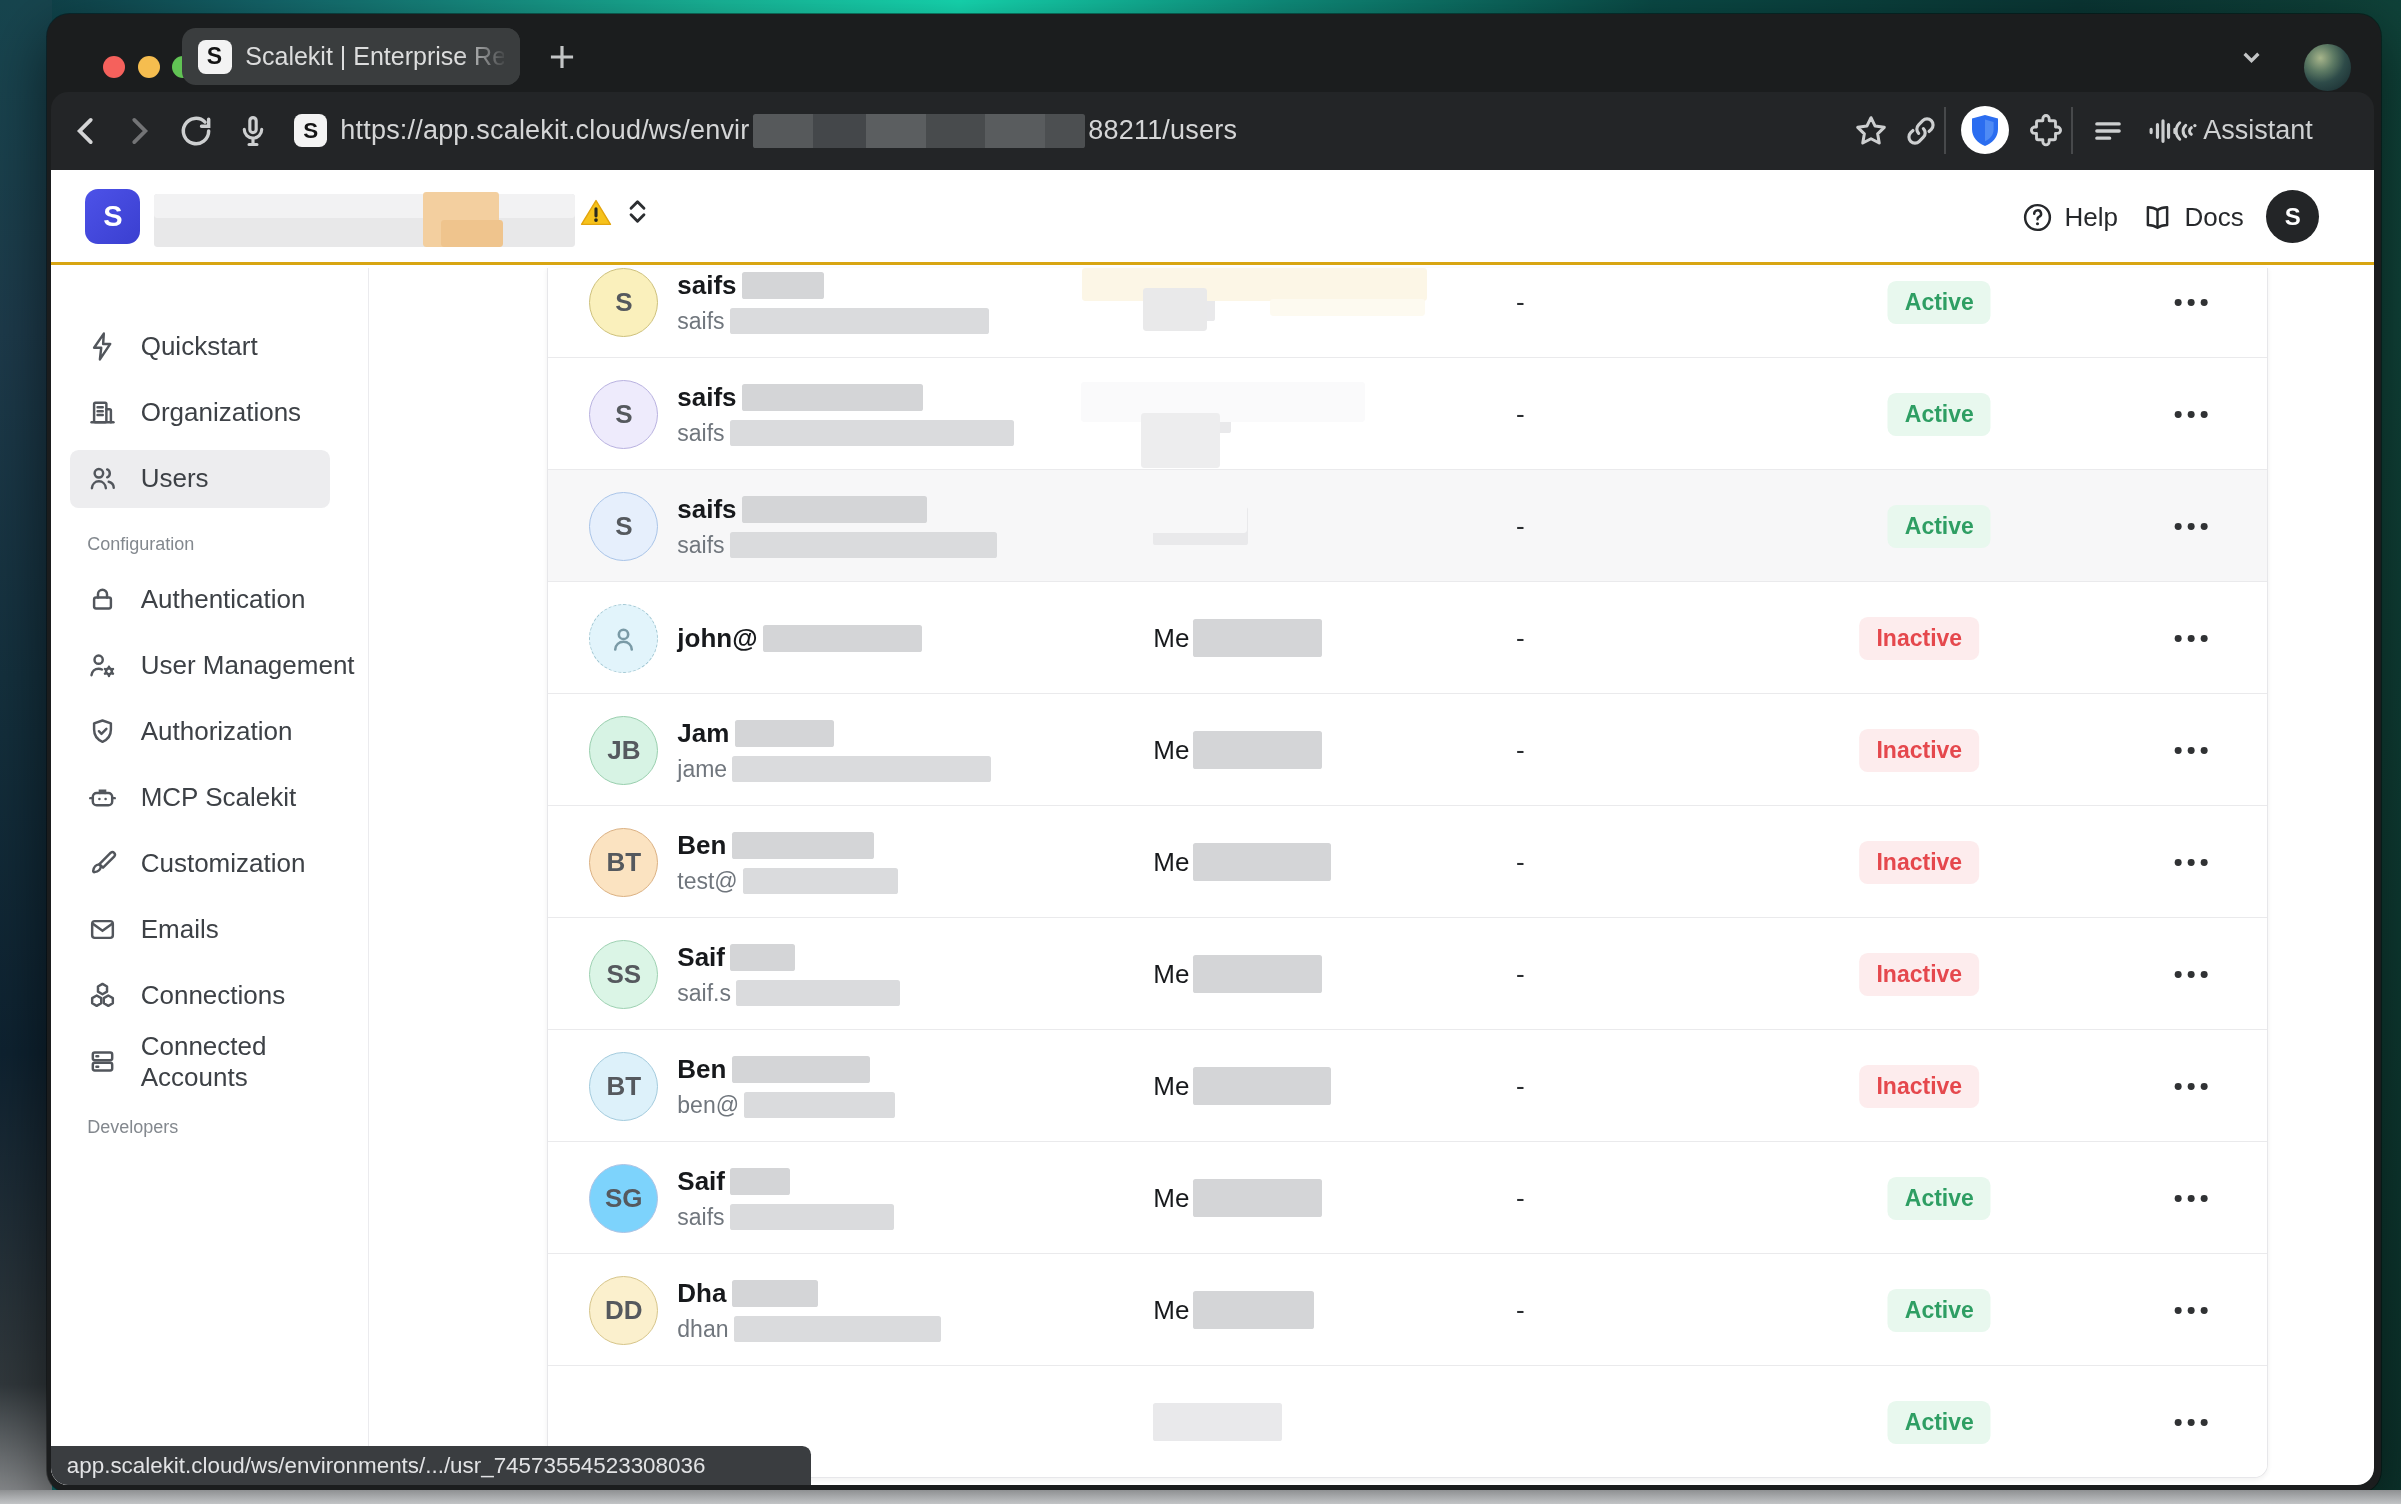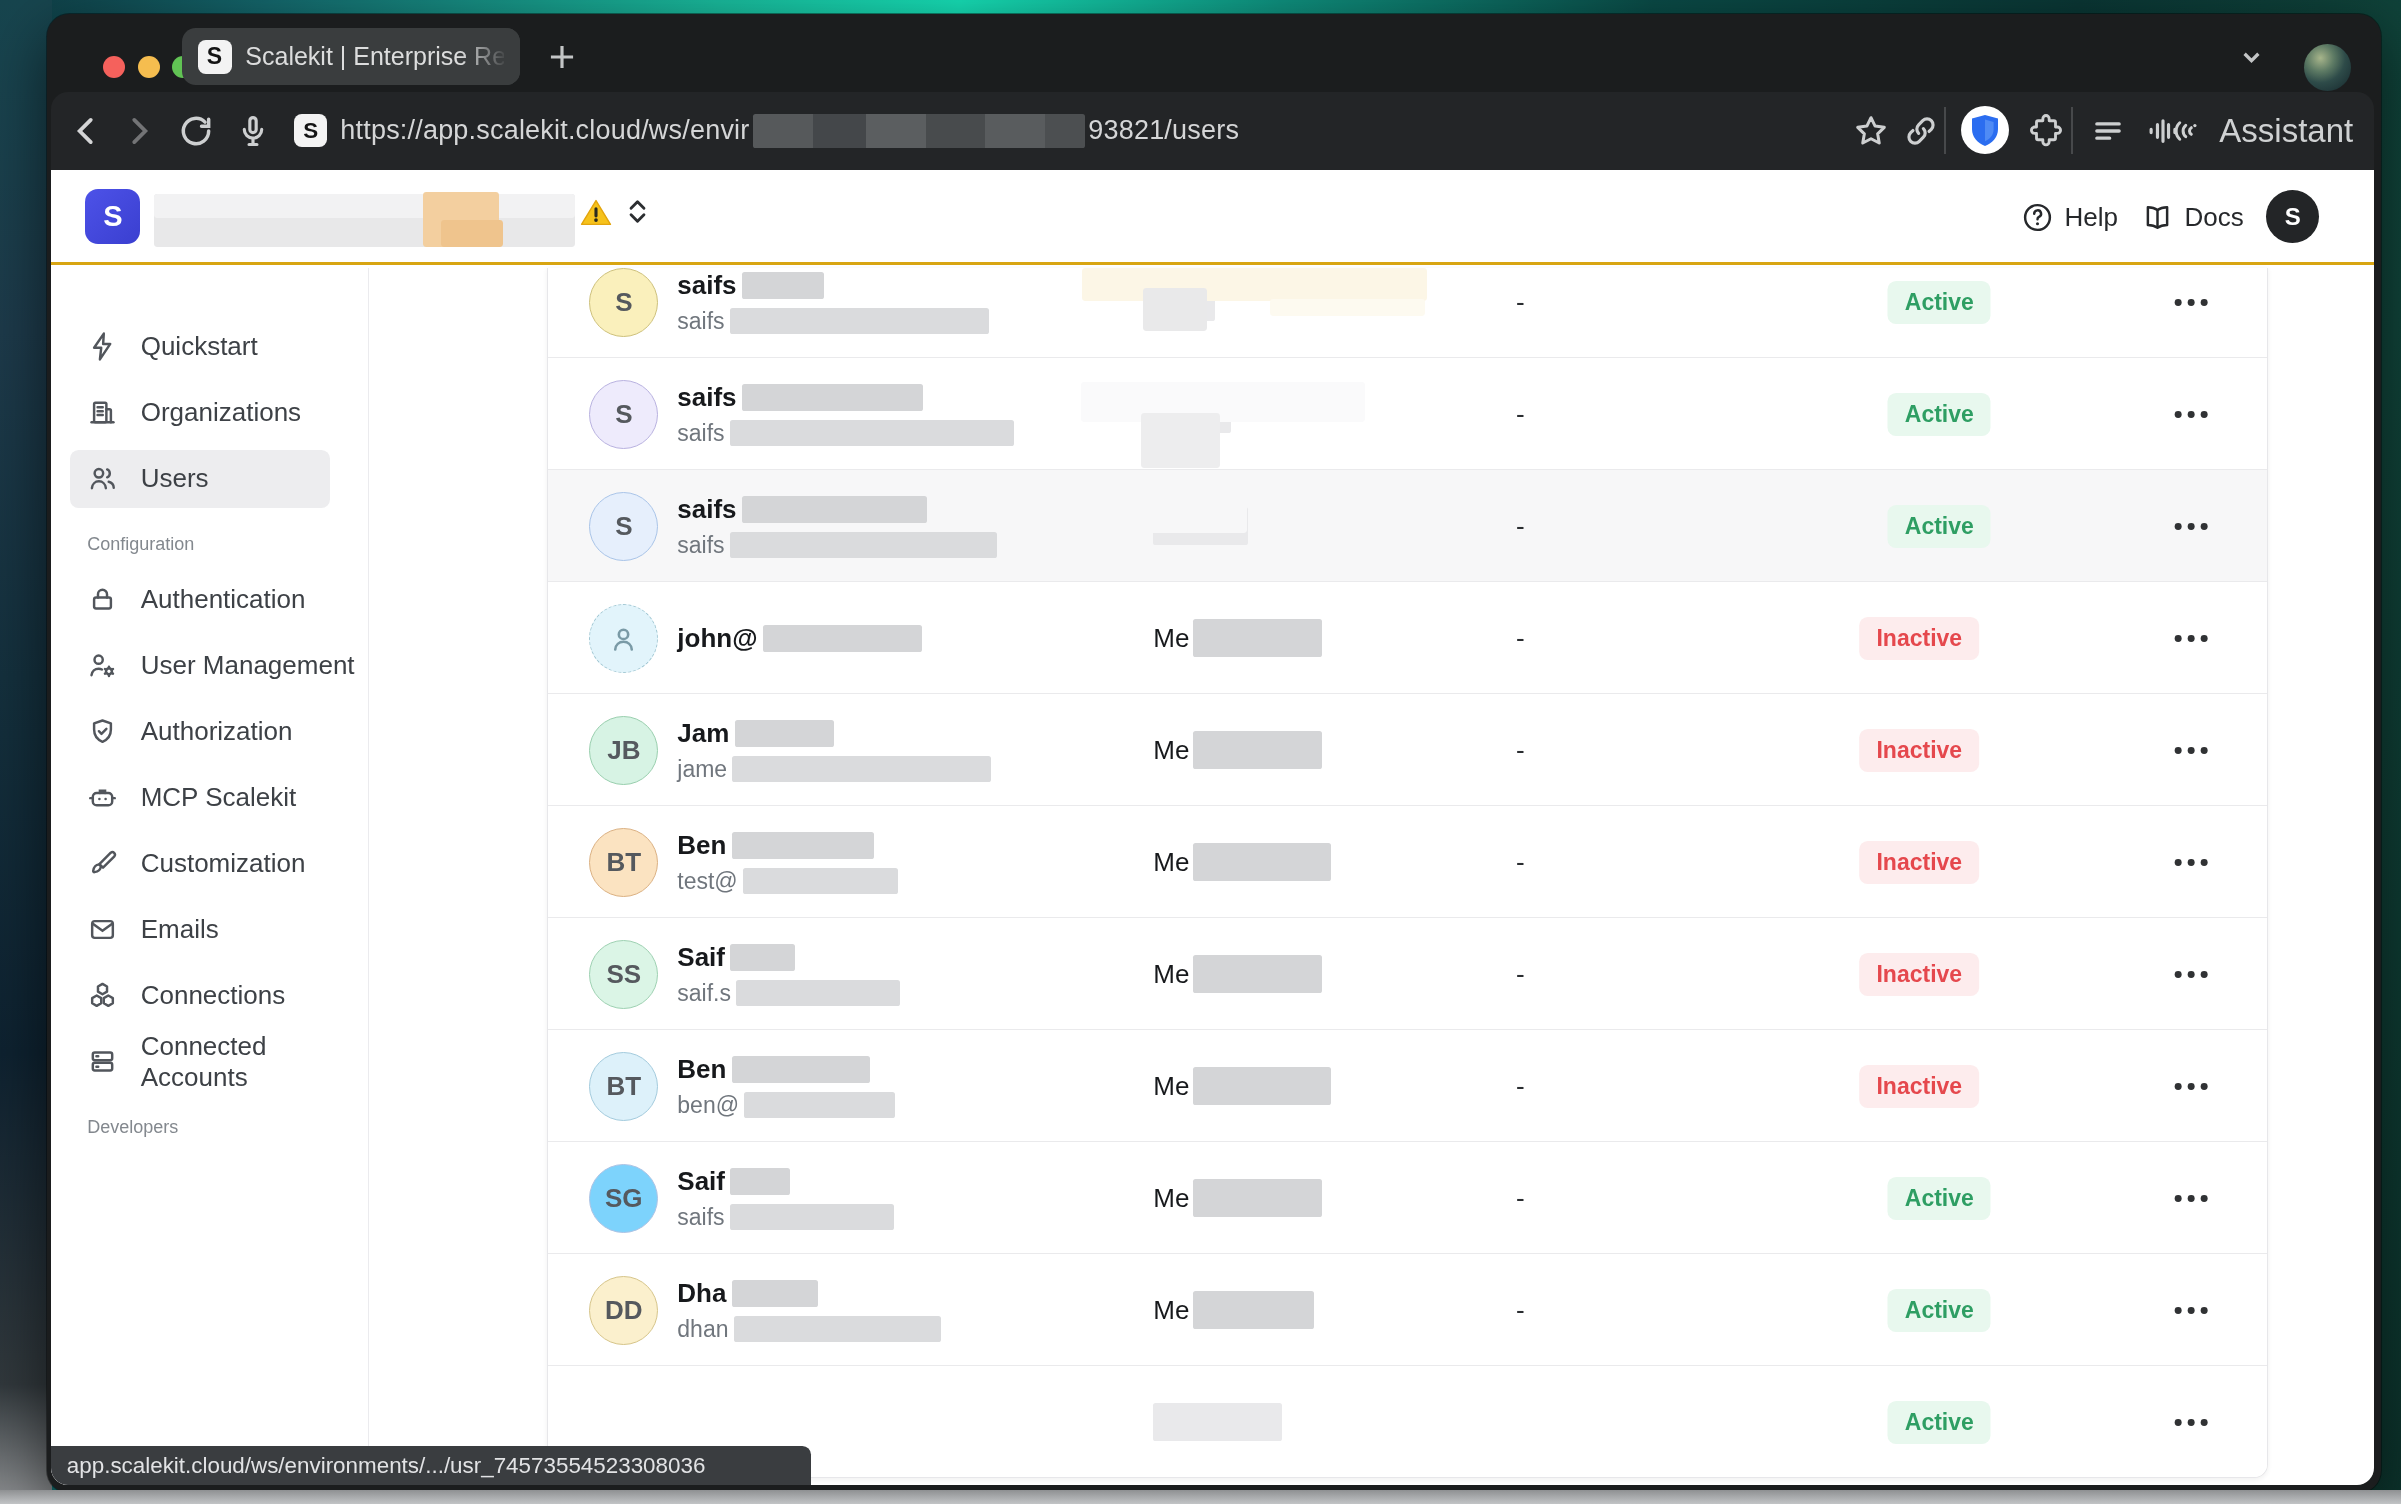--- a/index.html
+++ b/index.html
@@ -25,21 +25,21 @@
   
   #card{position:absolute;left:4.3px;top:78px;width:2323px;height:1393px;border-radius:17px;background:#232527;overflow:hidden;}
   #toolbar{position:absolute;left:0;top:0;width:100%;height:78px;color:#cdcfd0;}
   .nav-ic{position:absolute;top:20px;width:38px;height:38px;}
   .nav-ic svg{width:100%;height:100%;}
   .tsep{position:absolute;top:15.5px;width:1.7px;height:47px;background:#47494b;}
   #urlfav{position:absolute;left:243px;top:22.4px;width:33px;height:33px;border-radius:7.8px;background:#f3f3f3;color:#141414;font-weight:800;font-size:22.4px;display:flex;align-items:center;justify-content:center;}
   #urltext{position:absolute;left:289px;top:0;height:78px;display:flex;align-items:center;font-size:27px;color:#d5d6d7;letter-spacing:0.2px;}
   .url-blur{display:inline-block;width:332px;height:34px;margin:0 3.4px;border-radius:2.6px;
     background:linear-gradient(90deg,#56595b 0 18%,#44474a 18% 34%,#5b5e60 34% 52%,#484b4d 52% 70%,#595c5e 70% 88%,#4c4f51 88%);}
-  #assistant{position:absolute;left:2116px;top:0;height:78px;display:flex;align-items:center;gap:16px;color:#cfd1d2;font-size:33px;}
+  #assistant{position:absolute;left:2116px;top:0;height:78px;display:flex;align-items:center;gap:0;color:#cfd1d2;font-size:27px;}
   
   #page{position:absolute;left:0;top:78px;width:2323px;height:1315px;background:#ffffff;overflow:hidden;}
   
   #appheader{position:absolute;left:0;top:0;width:100%;height:95px;background:#fff;border-bottom:3.4px solid #d8a512;}
   #applogo{position:absolute;left:34px;top:19px;width:55px;height:55px;border-radius:13px;
     background:linear-gradient(135deg,#4d52e8,#3a3fd0);color:#fff;font-size:29px;font-weight:800;display:flex;align-items:center;justify-content:center;}
   .ws-blur{position:absolute;border-radius:3.4px;}
   #warn{position:absolute;left:526px;top:26px;width:38px;height:34px;}
   #ws-chev{position:absolute;left:571px;top:26px;width:31px;height:38px;color:#2c2e31;}
   .hdr-link{position:absolute;top:0;height:95px;display:flex;align-items:center;gap:10.3px;color:#26282b;font-size:26px;}
@@ -133,21 +133,21 @@
         <div class="nav-ic" style="left:183px">
           <svg viewBox="0 0 24 24" fill="none" stroke="currentColor" stroke-width="2" stroke-linecap="round">
               <rect x="10" y="3.5" width="4" height="9.5" rx="2"></rect>
               <path d="M6.5 11a5.5 5.5 0 0 0 11 0M12 16.5V20M9.5 20.5h5"></path>
             </svg>
         </div>
         <div id="urlfav">S</div>
         <div id="urltext">
           <span>https://app.scalekit.cloud/ws/envir</span>
           <span class="url-blur"></span>
-          <span>93821/users</span>
+          <span>88211/users</span>
         </div>
 
         <div class="nav-ic" style="left:1801px">
           <svg viewBox="0 0 24 24" fill="none" stroke="currentColor" stroke-width="1.9" stroke-linejoin="round">
               <path d="M12 3.6l2.6 5.3 5.8.8-4.2 4.1 1 5.8-5.2-2.7-5.2 2.7 1-5.8L3.6 9.7l5.8-.8z"></path>
             </svg>
         </div>
         <div class="nav-ic" style="left:1851px">
           <svg viewBox="0 0 24 24" fill="none" stroke="currentColor" stroke-width="2" stroke-linecap="round">
               <path d="M10.5 13.5a3.8 3.8 0 0 1 0-5.4l2.6-2.6a3.8 3.8 0 0 1 5.4 5.4l-1.4 1.4"></path>

